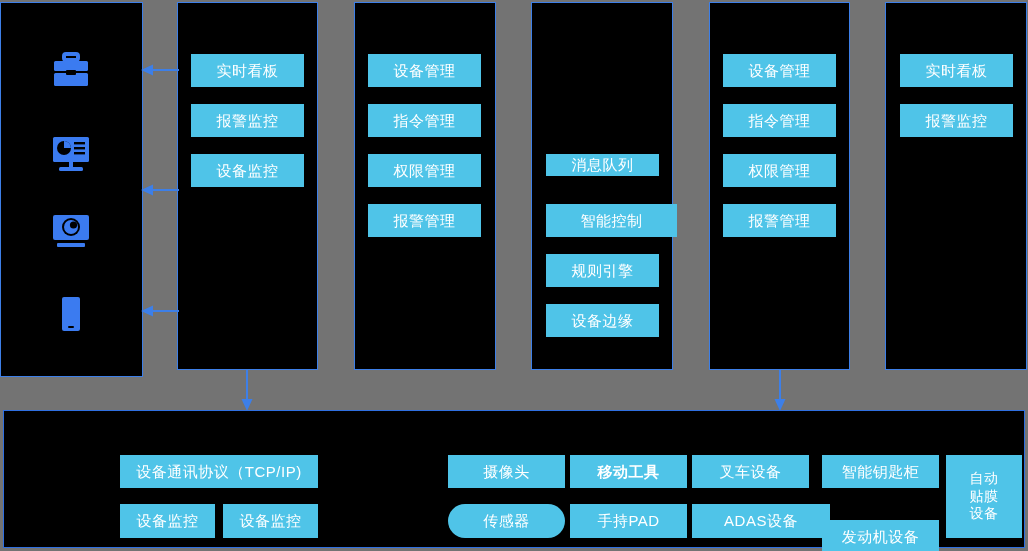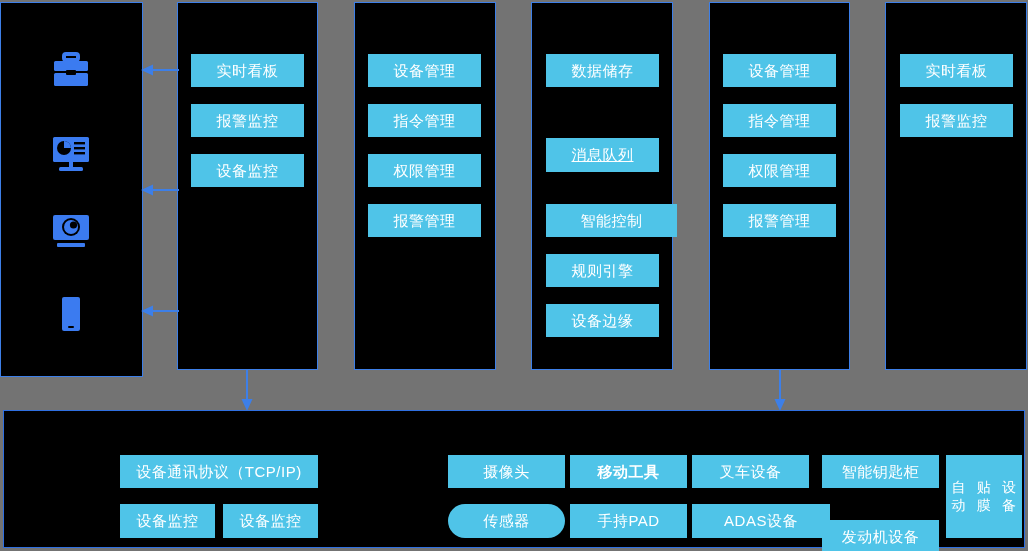--- a/index.html
+++ b/index.html
@@ -44,21 +44,21 @@
     display: flex;
     align-items: center;
     justify-content: center;
     text-align: center;
     line-height: 1.15;
     white-space: nowrap;
     user-select: none;
   }
   .chip.multiline {
     white-space: normal;
-    flex-direction: row;
+    flex-direction: column;
     line-height: 1.25;
     font-size: 14px;
   }
 
   
   .arrow-left, .arrow-down {
     position: absolute;
   }
 
   
@@ -139,22 +139,21 @@
 
   <div class="chip" style="left:191px; top:54px; width:113px; height:33px;">实时看板</div>
   <div class="chip" style="left:191px; top:104px; width:113px; height:33px;">报警监控</div>
   <div class="chip" style="left:191px; top:154px; width:113px; height:33px;">设备监控</div>
 
   <div class="chip" style="left:368px; top:54px; width:113px; height:33px;">设备管理</div>
   <div class="chip" style="left:368px; top:104px; width:113px; height:33px;">指令管理</div>
   <div class="chip" style="left:368px; top:154px; width:113px; height:33px;">权限管理</div>
   <div class="chip" style="left:368px; top:204px; width:113px; height:33px;">报警管理</div>
 
-  <div class="chip" style="left:546px; top:54px; width:113px; height:33px;">数据储存</div>
-  <div class="chip" style="left:546px; top:138px; width:113px; height:34px;text-decoration:underline;">消息队列</div>
+  <div class="chip" style="left:546px; top:154px; width:113px; height:22px;">消息队列</div>
   <div class="chip" style="left:546px; top:204px; width:131px; height:33px;">智能控制</div>
   <div class="chip" style="left:546px; top:254px; width:113px; height:33px;">规则引擎</div>
   <div class="chip" style="left:546px; top:304px; width:113px; height:33px;">设备边缘</div>
 
   <div class="chip" style="left:723px; top:54px; width:113px; height:33px;">设备管理</div>
   <div class="chip" style="left:723px; top:104px; width:113px; height:33px;">指令管理</div>
   <div class="chip" style="left:723px; top:154px; width:113px; height:33px;">权限管理</div>
   <div class="chip" style="left:723px; top:204px; width:113px; height:33px;">报警管理</div>
 
   <div class="chip" style="left:900px; top:54px; width:113px; height:33px;">实时看板</div>

